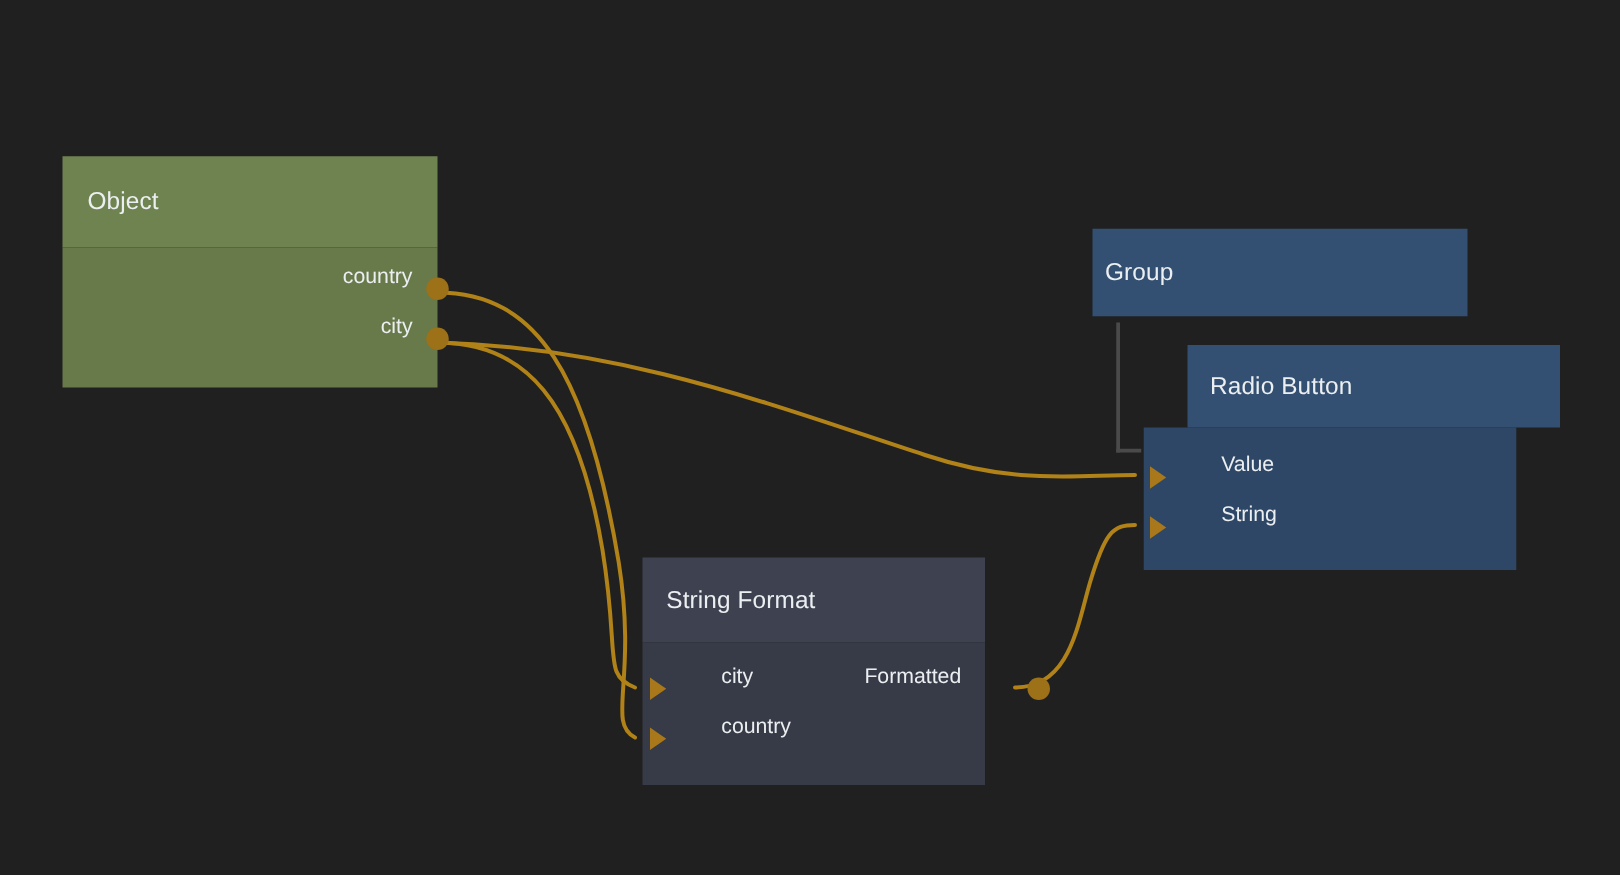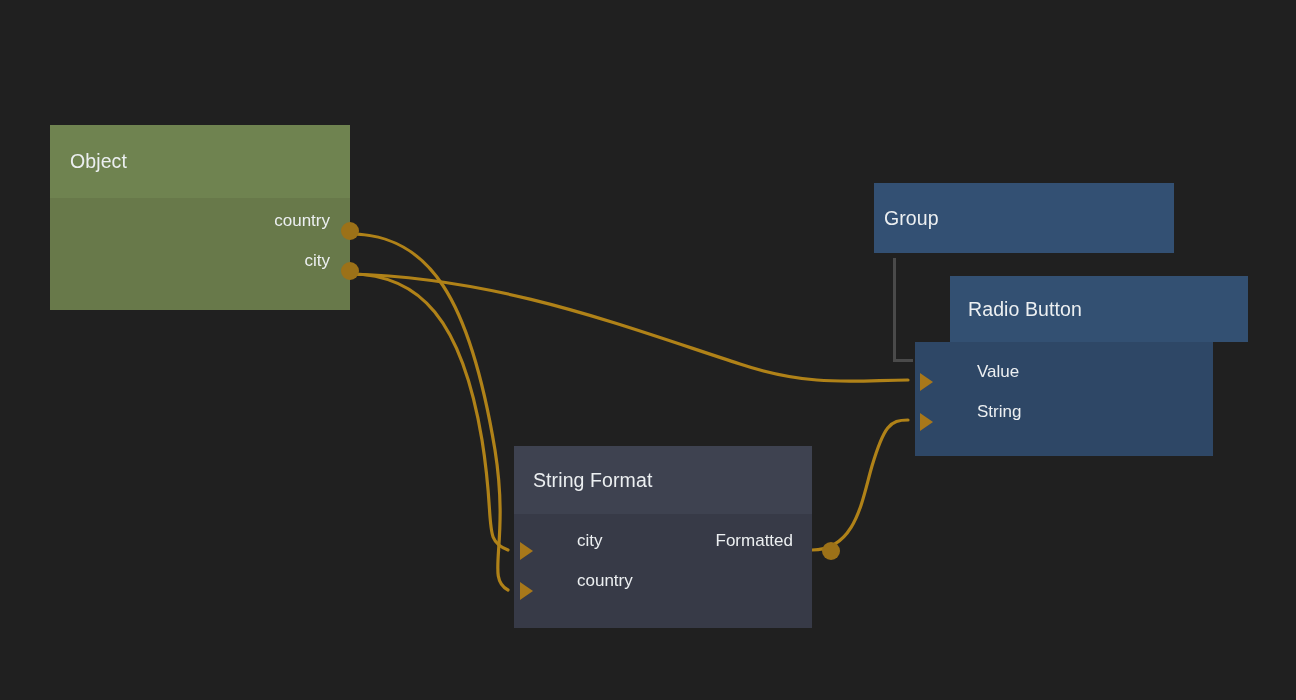--- a/index.html
+++ b/index.html
@@ -89,21 +89,21 @@
   #node-object .port-dot    { left: 300px; }
   
   #node-group { left: 874px; top: 183px; width: 300px; }
   #node-group .node-header { height: 70px; background: #335073; padding-left: 10px; }
   
   #node-radio { left: 915px; top: 276px; width: 298px; }
   #node-radio .node-header { height: 66px; background: #335072; padding-left: 18px; margin-left: 35px; }
   #node-radio .node-body   { height: 114px; background: #2e4766; padding-left: 18px; padding-top: 20px; }
   #node-radio .port-arrow  { left: 0px; }
   
-  #node-strfmt { left: 514px; top: 446px; width: 298px; }
+  #node-strfmt { left: 514px; top: 446px; width: 274px; }
   #node-strfmt .node-header { height: 68px; background: #3e4250; padding-left: 19px; }
   #node-strfmt .node-body   { height: 114px; background: #373a47; padding-left: 19px; padding-right: 19px; padding-top: 17px; }
   #node-strfmt .port-arrow  { left: 0px; }
   #node-strfmt .port-dot    { left: 298px; }
   .port-row.both { justify-content: space-between; }
   
   #group-bracket {
     position: absolute;
     left: 893px;
     top: 258px;

